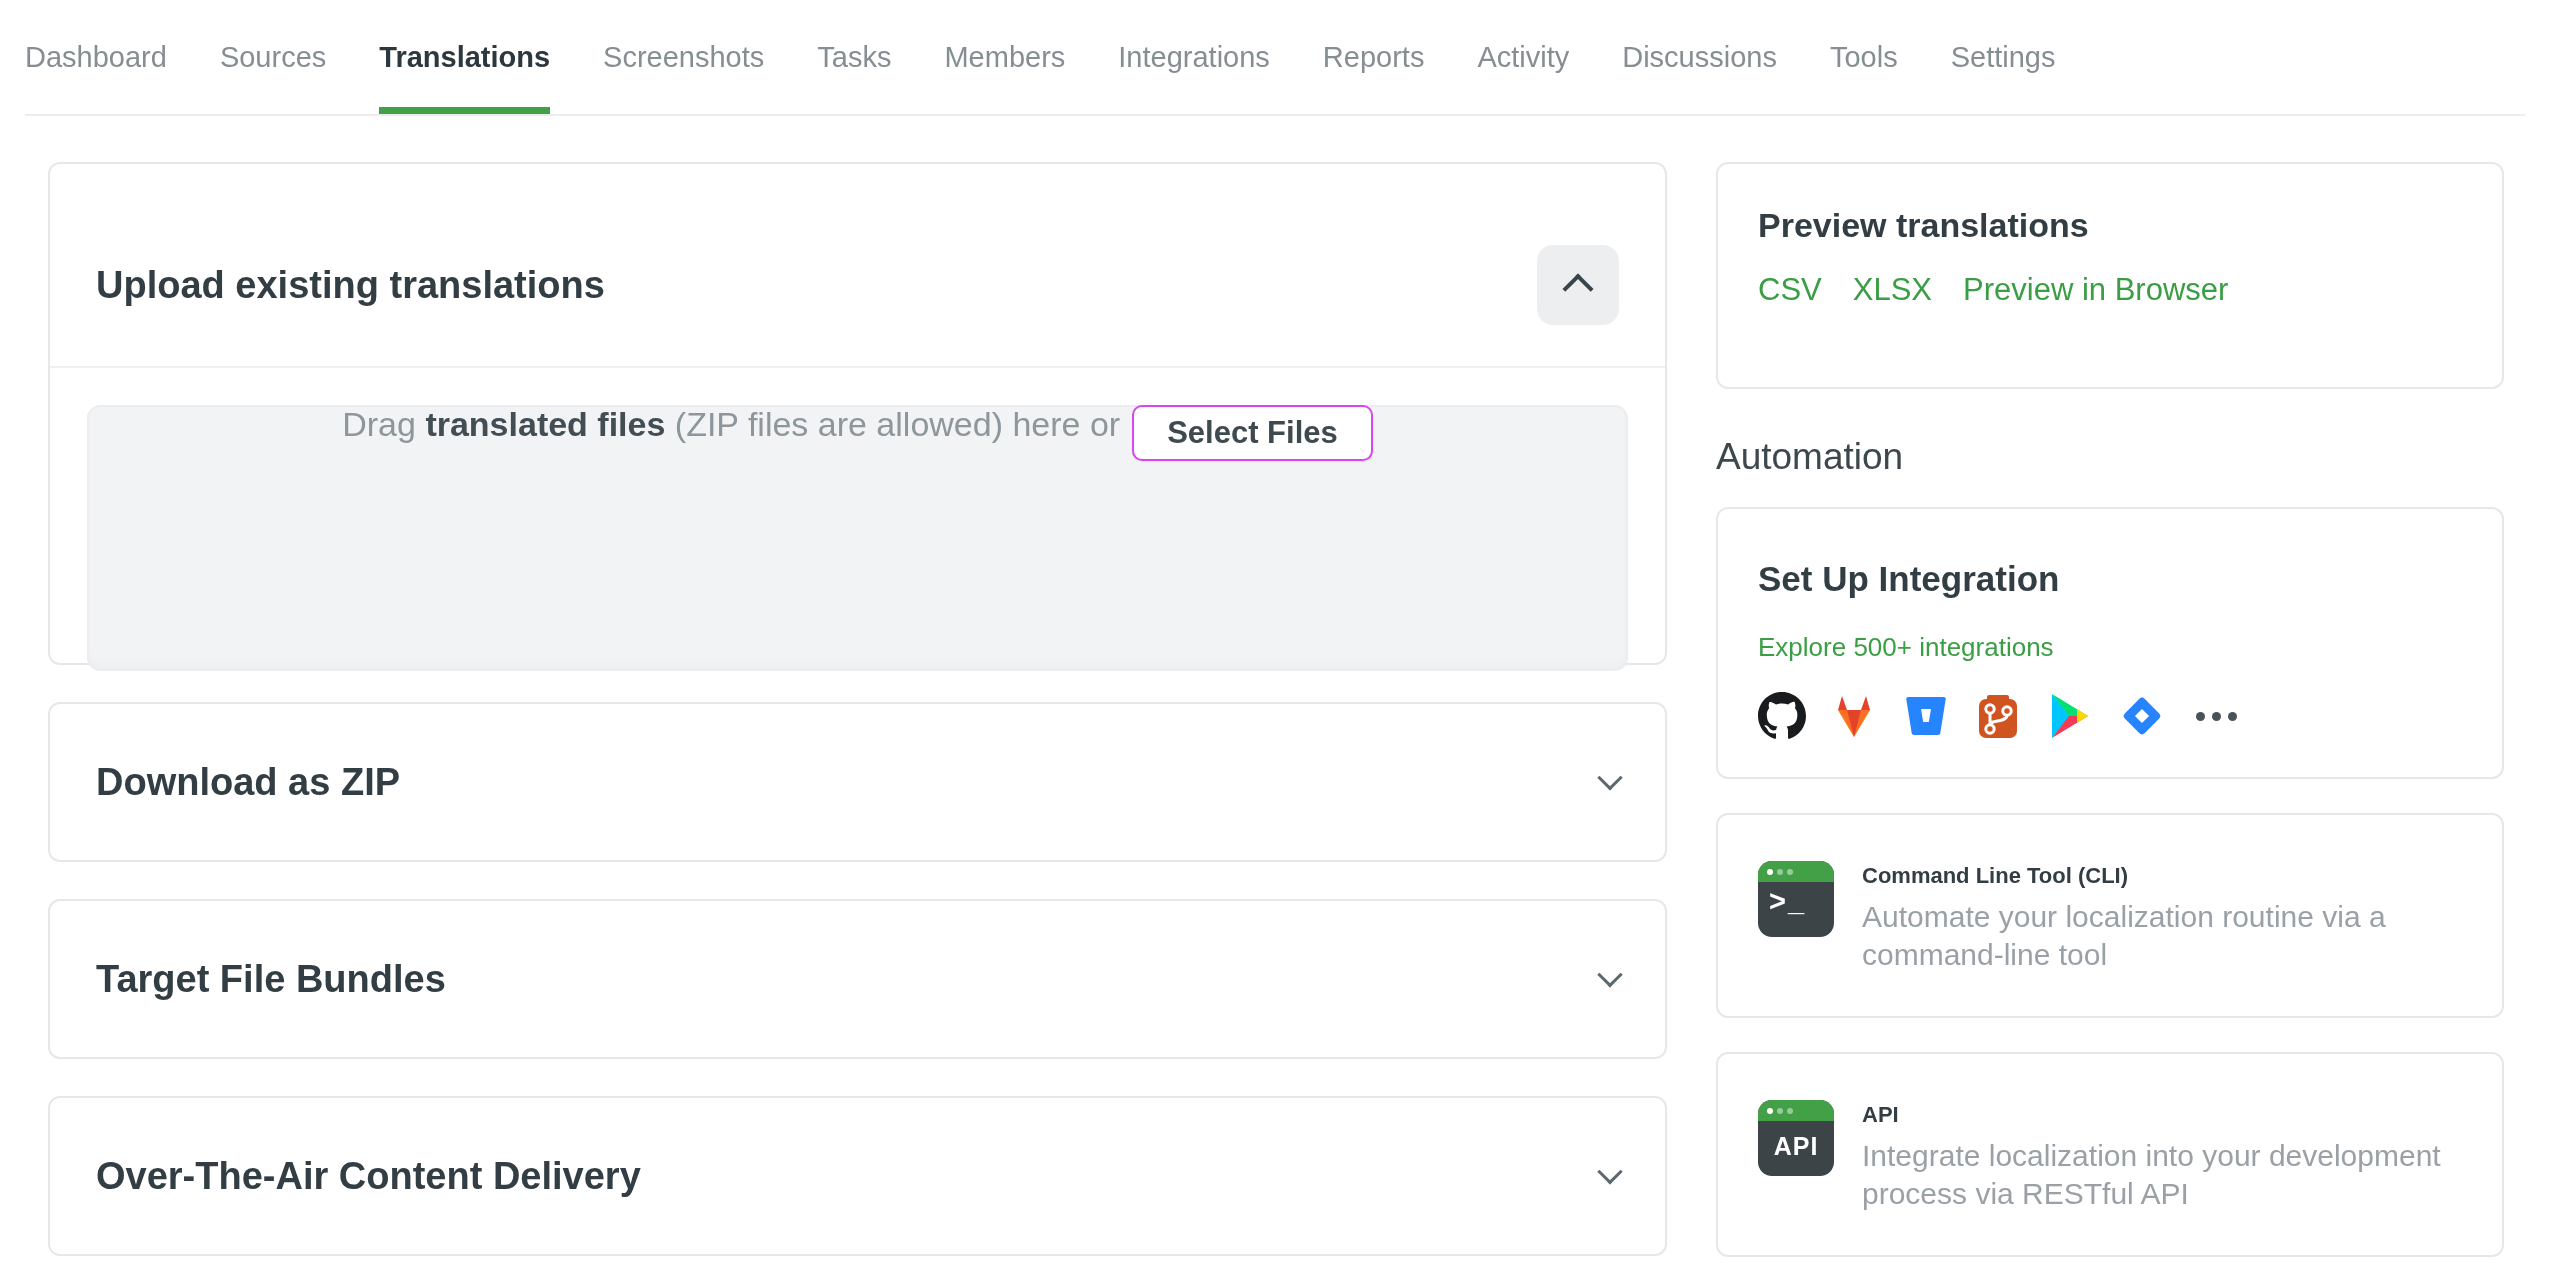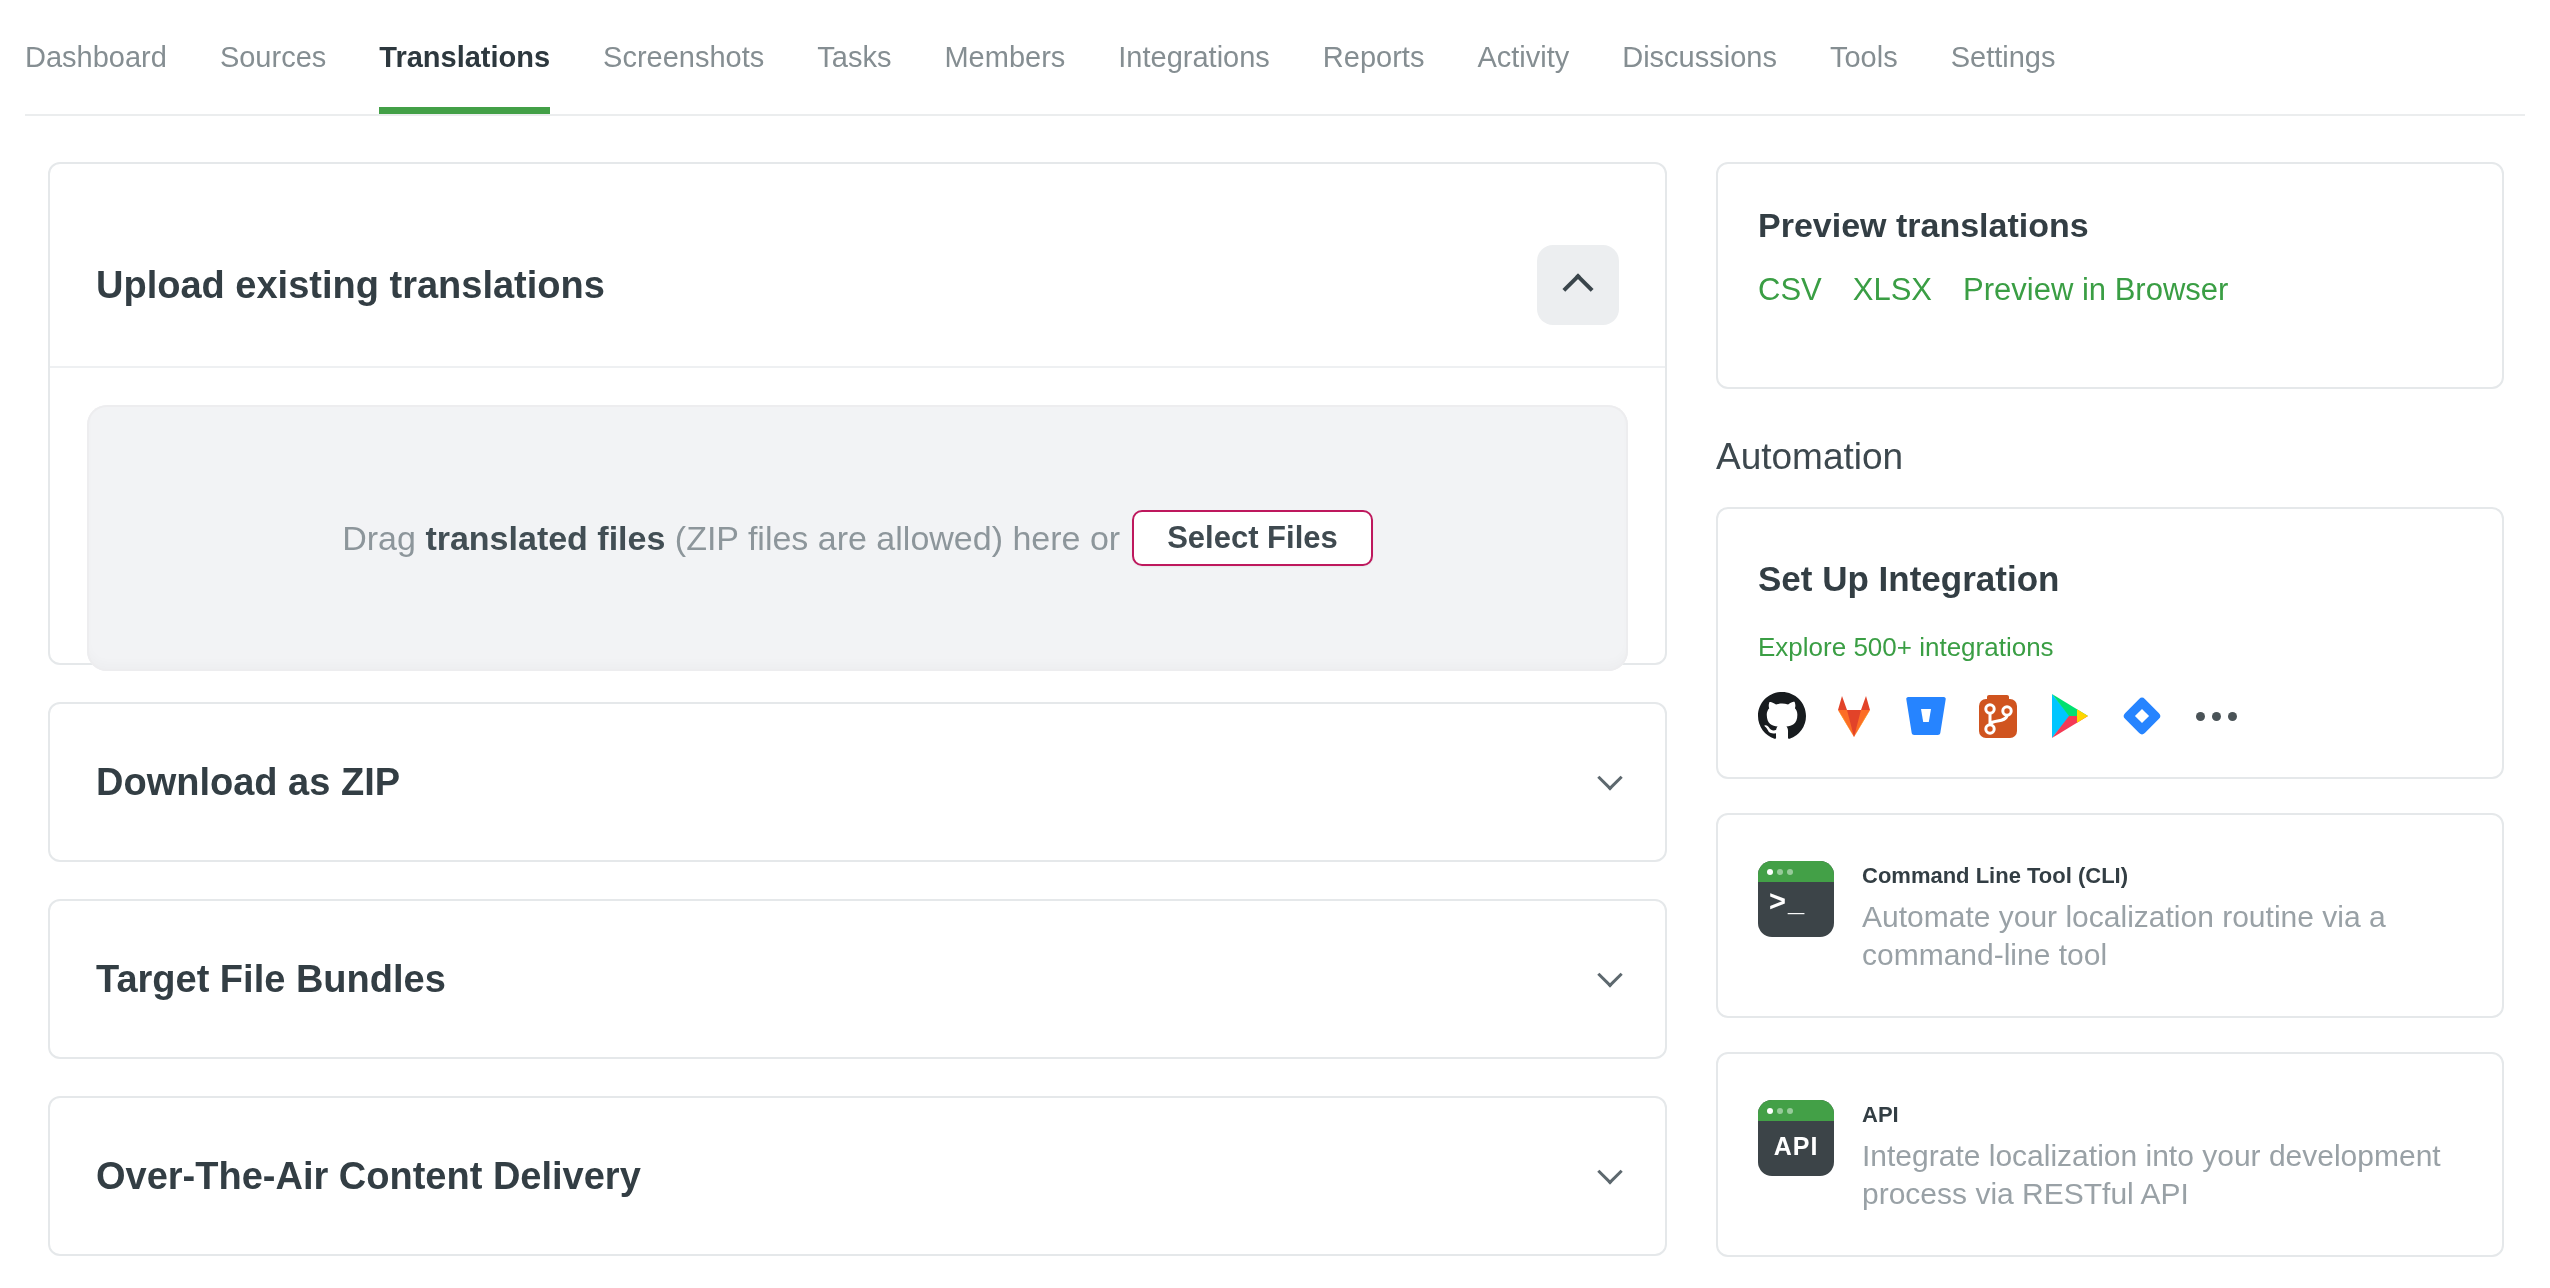--- a/index.html
+++ b/index.html
@@ -22,26 +22,26 @@
   
   .upload-card{margin-top:46px;height:503px;}
   .upload-header{height:162px;display:flex;align-items:center;justify-content:space-between;
                  padding:0 46px;border-bottom:2px solid #eef0f2;margin-top:40px;}
   .card-title{font-size:38px;font-weight:700;color:#333e44;}
   .collapse-btn{width:82px;height:80px;border-radius:16px;background:#eceef0;border:none;
                 display:flex;align-items:center;justify-content:center;cursor:pointer;}
   .chev-up{width:18px;height:18px;border-left:4px solid #3a454b;border-top:4px solid #3a454b;
            transform:rotate(45deg);margin-top:8px;}
   .upload-body{padding:37px;}
-  .dropzone{height:266px;border-radius:20px;background:#f2f3f5;
+  .dropzone{height:266px;border-radius:14px;background:#f2f3f5;
             box-shadow:inset 0 0 0 2px #ededef, inset 0 -8px 10px rgba(0,0,0,.02);
-            display:flex;align-items:center;justify-content:center;gap:12px;}
+            display:flex;justify-content:center;gap:12px;}
   .drop-text{font-size:34px;color:#8d969b;}
   .drop-text b{color:#424e54;font-weight:700;}
-  .select-btn{height:56px;padding:0 33px;background:#fff;border:2px solid #be185d;border-radius:10px;
+  .select-btn{height:56px;padding:0 33px;background:#fff;border:2px solid #d946ef;border-radius:10px;
               font-size:31px;font-weight:600;color:#3f4a50;box-shadow:0 1px 2px rgba(0,0,0,.05);
               cursor:pointer;font-family:inherit;}
   
   .section-card{margin-top:37px;height:160px;display:flex;align-items:center;
                 justify-content:space-between;padding:0 46px;cursor:pointer;}
   .chev-down{width:15px;height:15px;border-right:3px solid #5d686e;border-bottom:3px solid #5d686e;
              transform:rotate(45deg) translate(-3px,-3px);}
   
   .preview-card{margin-top:46px;height:227px;padding:42px 40px 0;}
   .preview-title{font-size:34px;font-weight:700;color:#333e44;}

